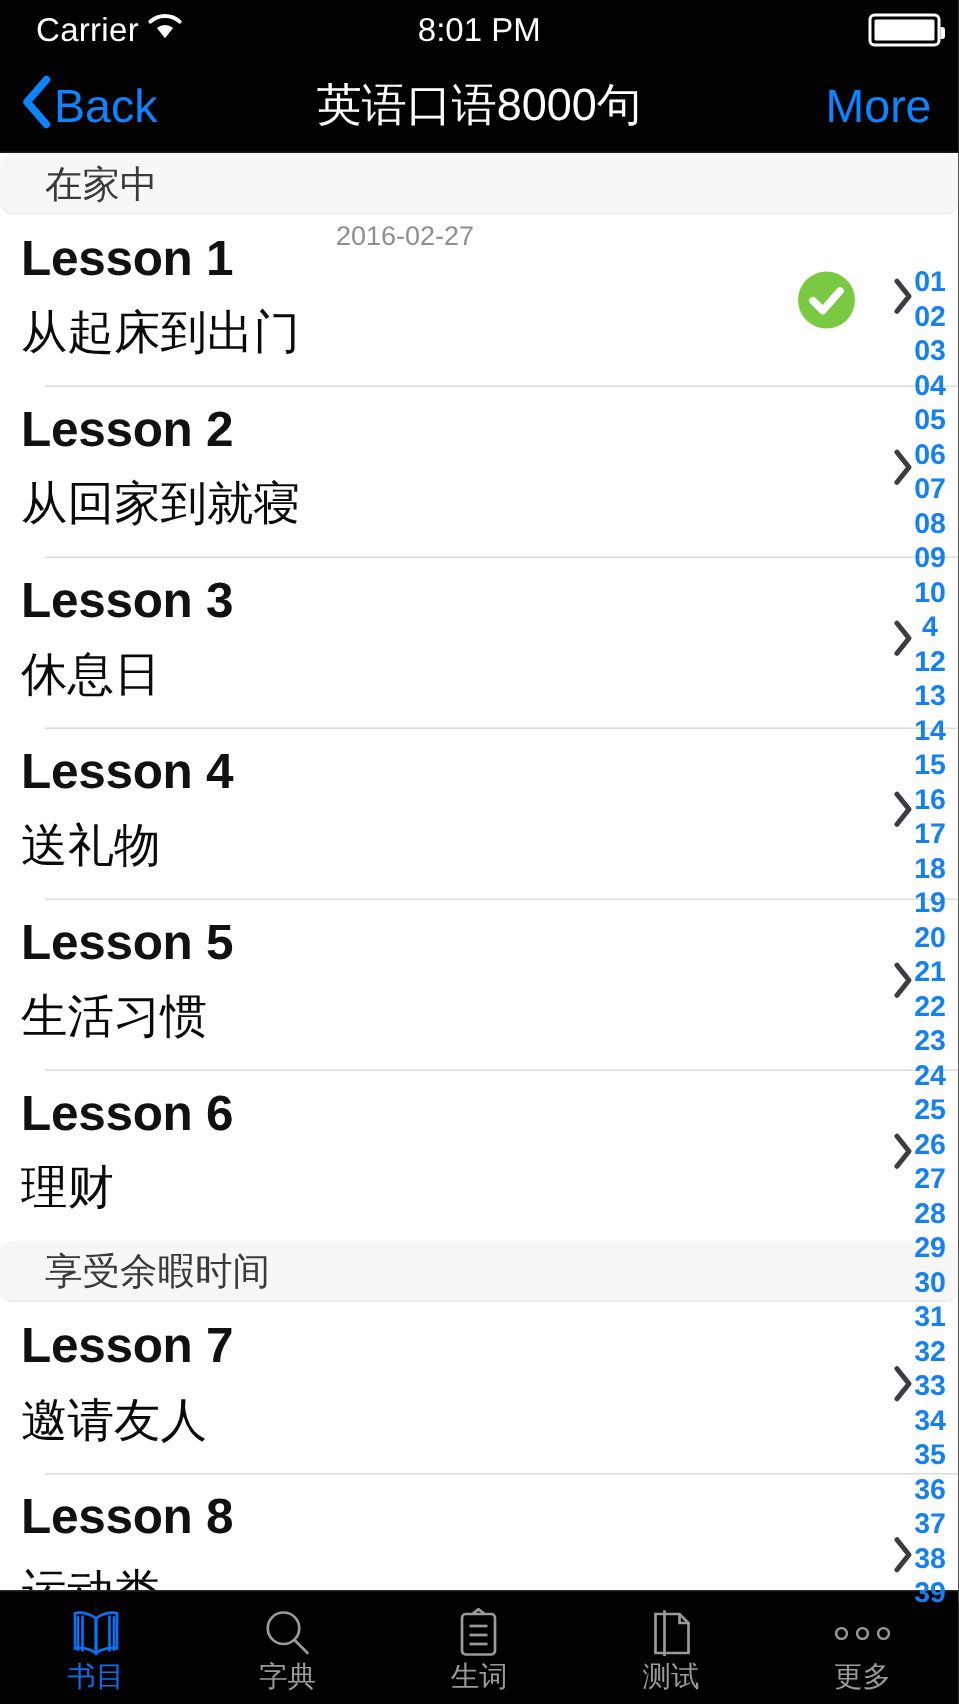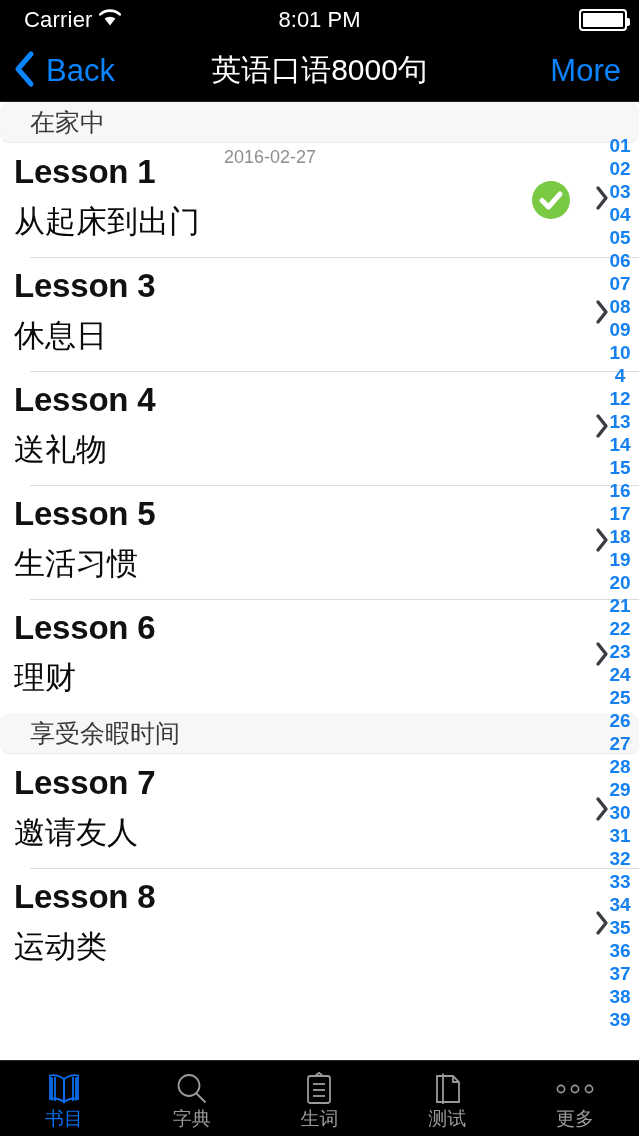--- a/index.html
+++ b/index.html
@@ -87,21 +87,21 @@
     background: #000;
     border-bottom: 1px solid #1f1f1f;
     box-sizing: border-box;
   }
   .nav-back {
     position: absolute;
     left: 14px; top: 0;
     height: 61px;
     display: flex;
     align-items: center;
-    gap: 10px;
+    gap: 0;
     cursor: pointer;
   }
   .back-chevron { display: block; }
   .nav-back-label {
     color: #0b84ff;
     font-size: 31px;
     font-weight: 400;
   }
   .nav-title {
     position: absolute;
@@ -198,21 +198,21 @@
   
   .index-bar {
     position: absolute;
     top: 102px;
     right: 0;
     width: 38px;
     height: 966px;
     display: flex;
     flex-direction: column;
     align-items: center;
-    padding-top: 32px;
+    padding-top: 75px;
     box-sizing: border-box;
     z-index: 5;
     cursor: pointer;
   }
   .index-item {
     color: #1580f0;
     font-size: 19px;
     font-weight: bold;
     line-height: 23px;
     height: 23px;
@@ -296,20 +296,29 @@
           <polyline points="11,20.5 17.5,27 29,14" stroke="#fff" stroke-width="5" fill="none" stroke-linecap="round" stroke-linejoin="round"></polyline>
         </svg>
       </div>
       <div class="row-chevron">
         <svg width="14" height="26" viewBox="0 0 14 26">
           <polyline points="3,3 11,13 3,23" stroke="#3c3c43" stroke-width="3.4" fill="none" stroke-linecap="round" stroke-linejoin="round"></polyline>
         </svg>
       </div>
     </div>
 
+    <div class="lesson-row">
+      <div class="lesson-title">Lesson 2</div>
+      <div class="lesson-sub">从回家到就寝</div>
+      <div class="row-chevron">
+        <svg width="14" height="26" viewBox="0 0 14 26">
+          <polyline points="3,3 11,13 3,23" stroke="#3c3c43" stroke-width="3.4" fill="none" stroke-linecap="round" stroke-linejoin="round"></polyline>
+        </svg>
+      </div>
+    </div>
 
     <div class="lesson-row">
       <div class="lesson-title">Lesson 3</div>
       <div class="lesson-sub">休息日</div>
       <div class="row-chevron">
         <svg width="14" height="26" viewBox="0 0 14 26">
           <polyline points="3,3 11,13 3,23" stroke="#3c3c43" stroke-width="3.4" fill="none" stroke-linecap="round" stroke-linejoin="round"></polyline>
         </svg>
       </div>
     </div>

